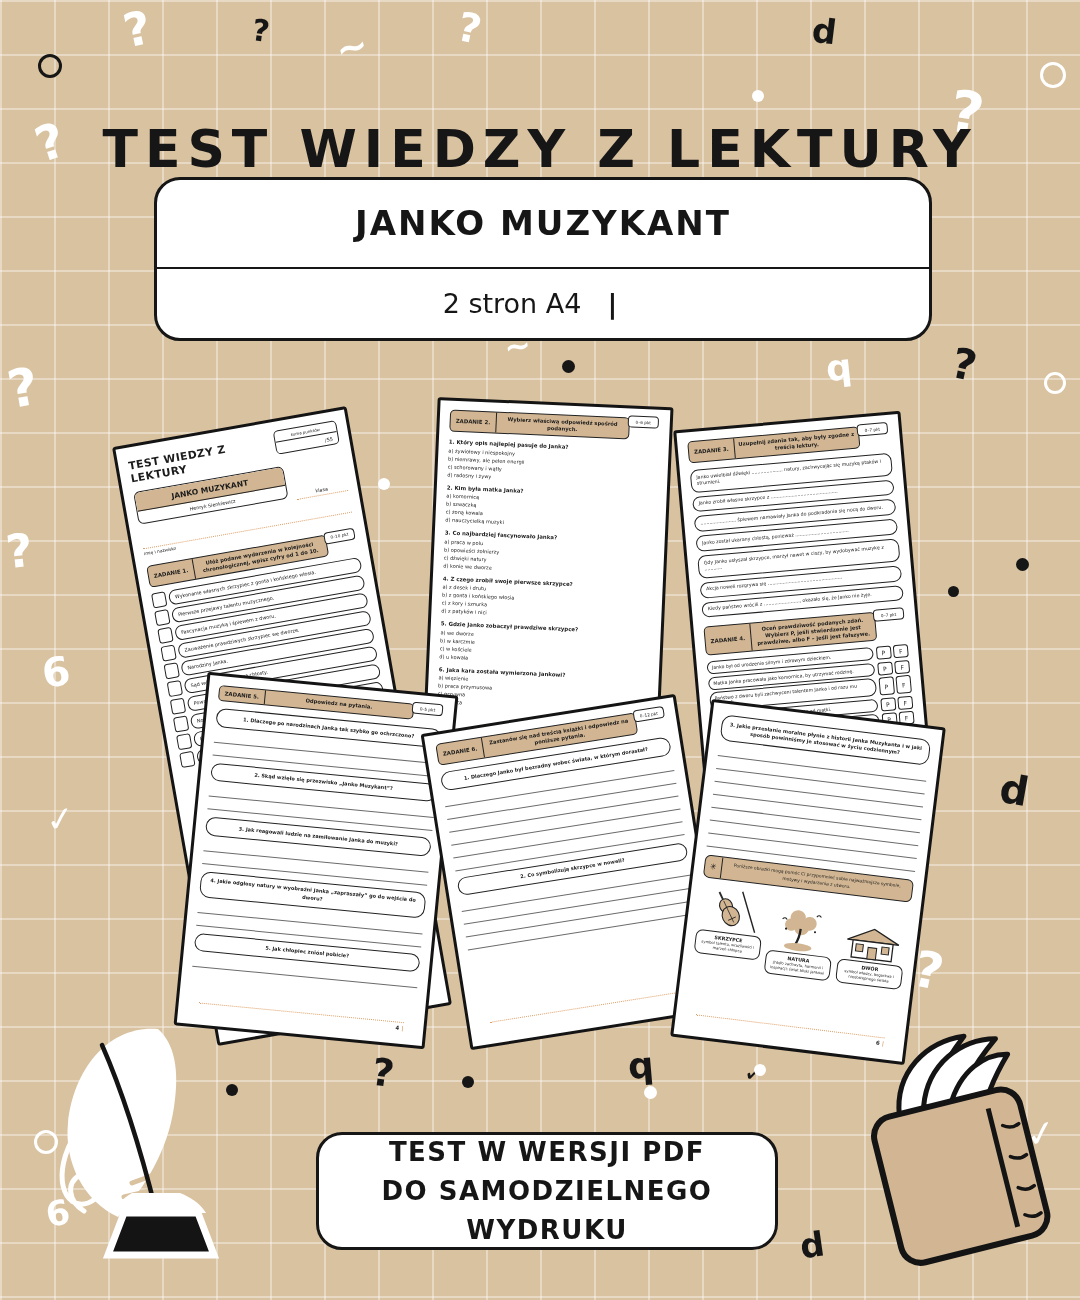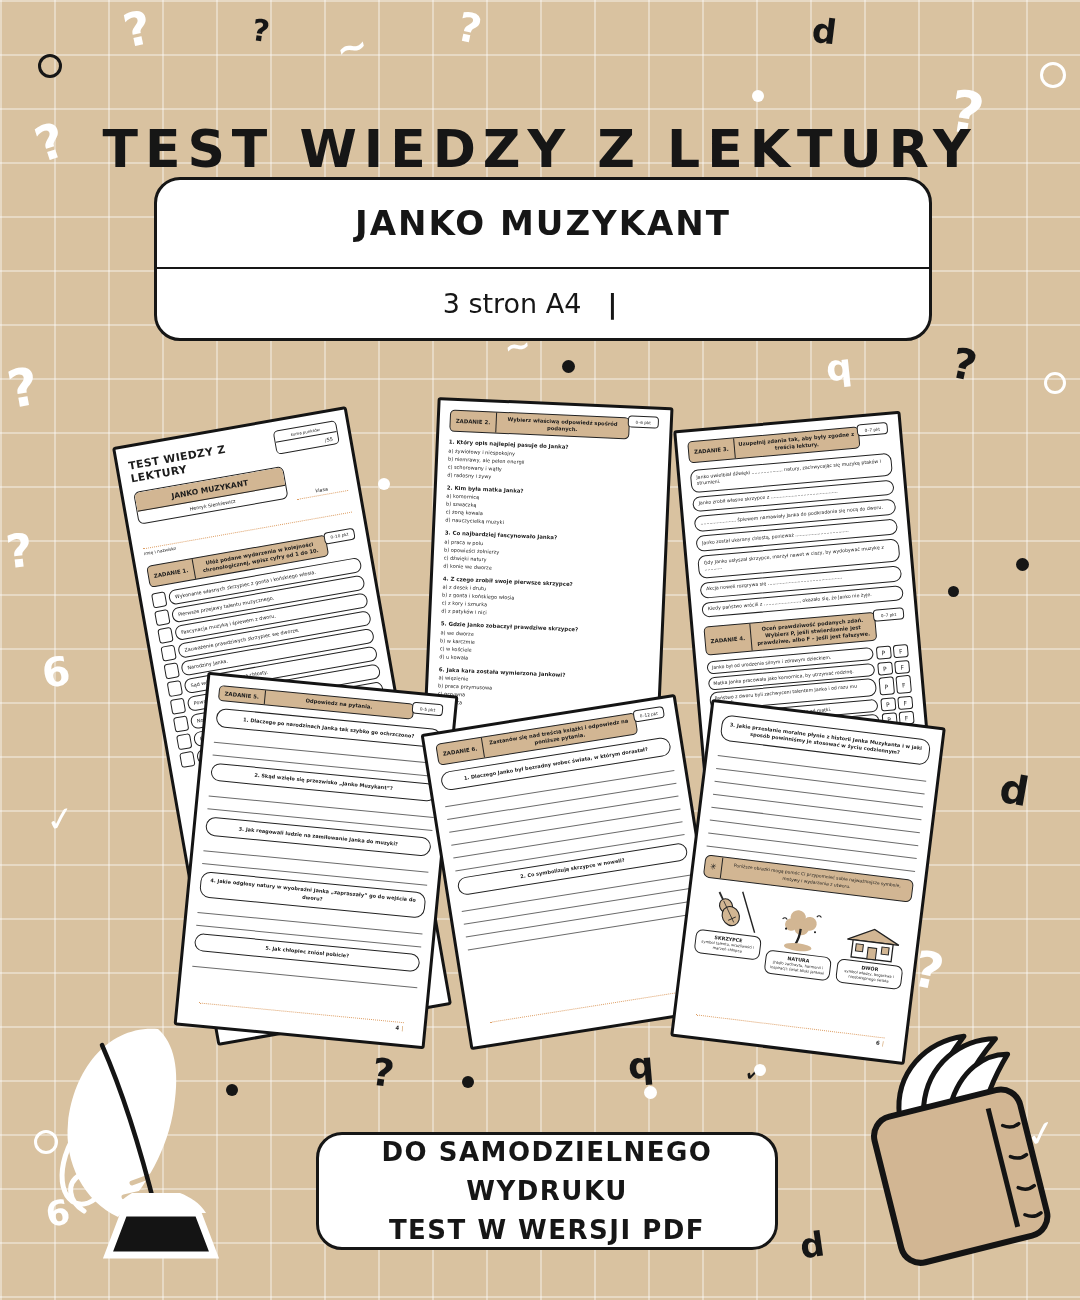--- a/index.html
+++ b/index.html
@@ -123,21 +123,21 @@
 <div class="ring" style="left:1040px;top:62px;width:20px;height:20px;border:3px solid #fff;"></div>
 <div class="ring" style="left:38px;top:54px;width:18px;height:18px;border:3px solid #161616;"></div>
 <div class="ring" style="left:1044px;top:372px;width:16px;height:16px;border:3px solid #fff;"></div>
 <div class="ring" style="left:34px;top:1130px;width:18px;height:18px;border:3px solid #fff;"></div>
 
 <h1 class="main-title">TEST WIEDZY Z LEKTURY</h1>
 
 <div class="info-card">
   <div class="info-top">JANKO MUZYKANT</div>
   <div class="info-bottom">
-    <span>3 stron A4</span>
+    <span>2 stron A4</span>
     <span class="sep">|</span>
   </div>
 </div>
 
 <div class="page" style="left:163px;top:422px;width:238px;height:608px;transform:rotate(-10deg);z-index:1;">
   <div class="pad">
     <div class="p1-head">
       <div class="p1-title">TEST WIEDZY Z LEKTURY</div>
       <div class="score-box">
         <div class="score-top">suma punktów</div>
@@ -433,15 +433,15 @@
     <path d="M78,78 C84,34 122,12 160,16 C130,40 112,62 106,84 Z" fill="#fff" stroke="#141414" stroke-width="5" stroke-linejoin="round"></path>
     <path d="M104,74 C118,34 156,18 190,26 C160,48 142,68 134,92 Z" fill="#fff" stroke="#141414" stroke-width="5" stroke-linejoin="round"></path>
     <path d="M130,80 C148,48 176,38 198,44 C178,64 164,84 156,104 Z" fill="#fff" stroke="#141414" stroke-width="5" stroke-linejoin="round"></path>
     <rect x="48" y="76" width="150" height="150" rx="20" fill="#d2b693" stroke="#141414" stroke-width="6"></rect>
     <line x1="166" y1="92" x2="166" y2="214" stroke="#141414" stroke-width="5"></line>
     <path d="M176,112 q8,6 16,2 M176,144 q8,6 16,2 M176,176 q8,6 16,2 M176,204 q8,6 16,2" stroke="#141414" stroke-width="3.5" fill="none" stroke-linecap="round"></path>
   </g>
 </svg>
 
 <div class="cta">
+  <div>TEST W WERSJI PDF</div>
   <div>DO SAMODZIELNEGO WYDRUKU</div>
-  <div>TEST W WERSJI PDF</div>
 </div>
 
 </body></html>

